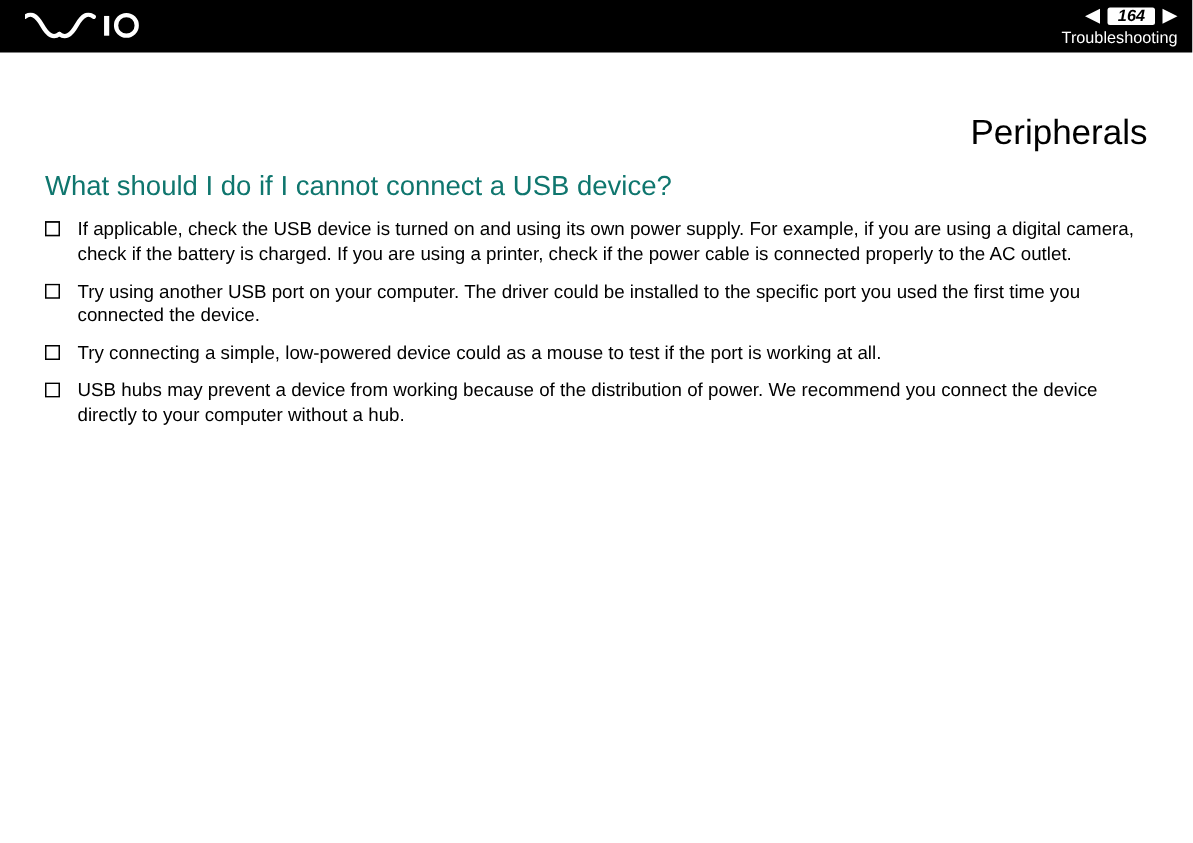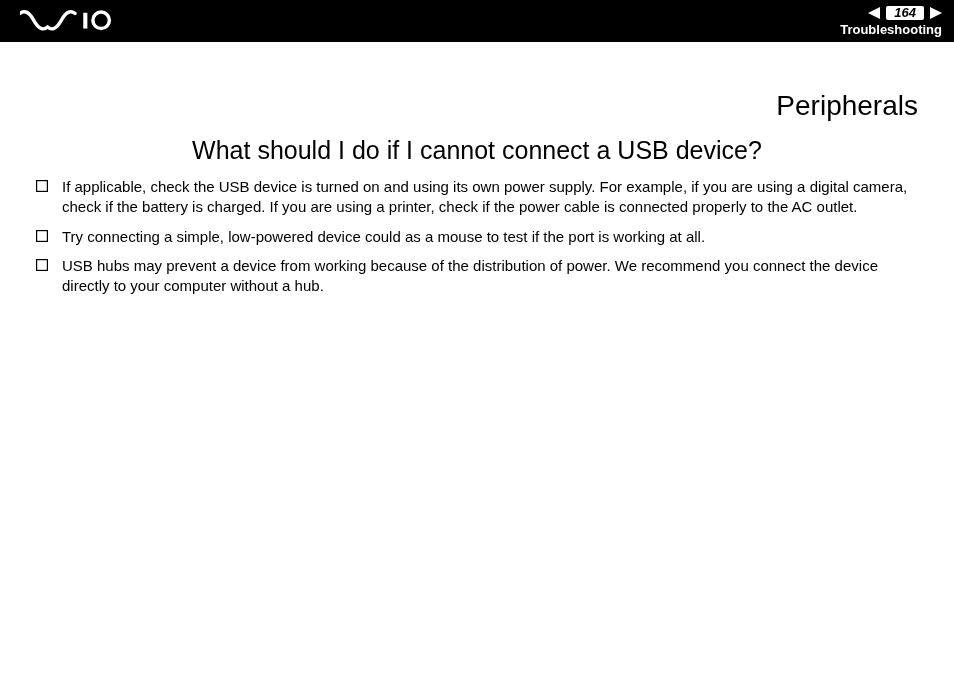--- a/index.html
+++ b/index.html
@@ -51,39 +51,38 @@
     background: #fff;
     color: #000;
     font-style: italic;
     font-weight: bold;
     font-size: 13px;
     padding: 0 8px;
     border-radius: 2px;
     line-height: 14px;
   }
   .section-label {
-    font-weight: bold;
+    font-weight: normal;
     font-size: 13px;
     text-align: center;
   }
   .content {
     padding: 48px 36px 20px 36px;
   }
   .page-title {
     font-size: 28px;
     font-weight: normal;
     margin-bottom: 14px;
     text-align: right;
   }
   .question {
-    color: #000000;
-    font-size: 25px;
+    color: #0f766e;
+    font-size: 22px;
     font-weight: normal;
     margin-bottom: 12px;
-    text-align: center;
   }
   .bullets {
     list-style: none;
   }
   .bullets li {
     display: flex;
     align-items: flex-start;
     gap: 14px;
     font-size: 15px;
     line-height: 1.32;
@@ -138,20 +137,28 @@
           </svg>
       </span>
       <span class="bullet-text">If applicable, check the USB device is turned on and using its own power supply. For example, if you are using a digital camera, check if the battery is charged. If you are using a printer, check if the power cable is connected properly to the AC outlet.</span>
     </li>
     <li>
       <span class="bullet-marker">
         <svg viewBox="0 0 12 12">
             <rect x="0.5" y="0.5" width="11" height="11" fill="none" stroke="#000" stroke-width="1.4"></rect>
           </svg>
       </span>
+      <span class="bullet-text">Try using another USB port on your computer. The driver could be installed to the specific port you used the first time you connected the device.</span>
+    </li>
+    <li>
+      <span class="bullet-marker">
+        <svg viewBox="0 0 12 12">
+            <rect x="0.5" y="0.5" width="11" height="11" fill="none" stroke="#000" stroke-width="1.4"></rect>
+          </svg>
+      </span>
       <span class="bullet-text">Try connecting a simple, low-powered device could as a mouse to test if the port is working at all.</span>
     </li>
     <li>
       <span class="bullet-marker">
         <svg viewBox="0 0 12 12">
             <rect x="0.5" y="0.5" width="11" height="11" fill="none" stroke="#000" stroke-width="1.4"></rect>
           </svg>
       </span>
       <span class="bullet-text">USB hubs may prevent a device from working because of the distribution of power. We recommend you connect the device directly to your computer without a hub.</span>
     </li>

